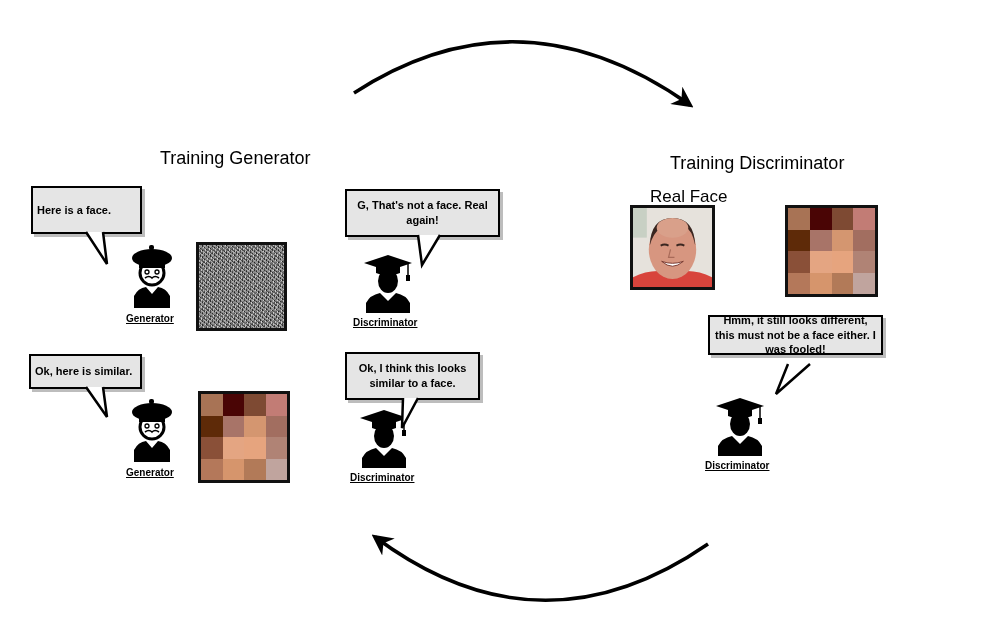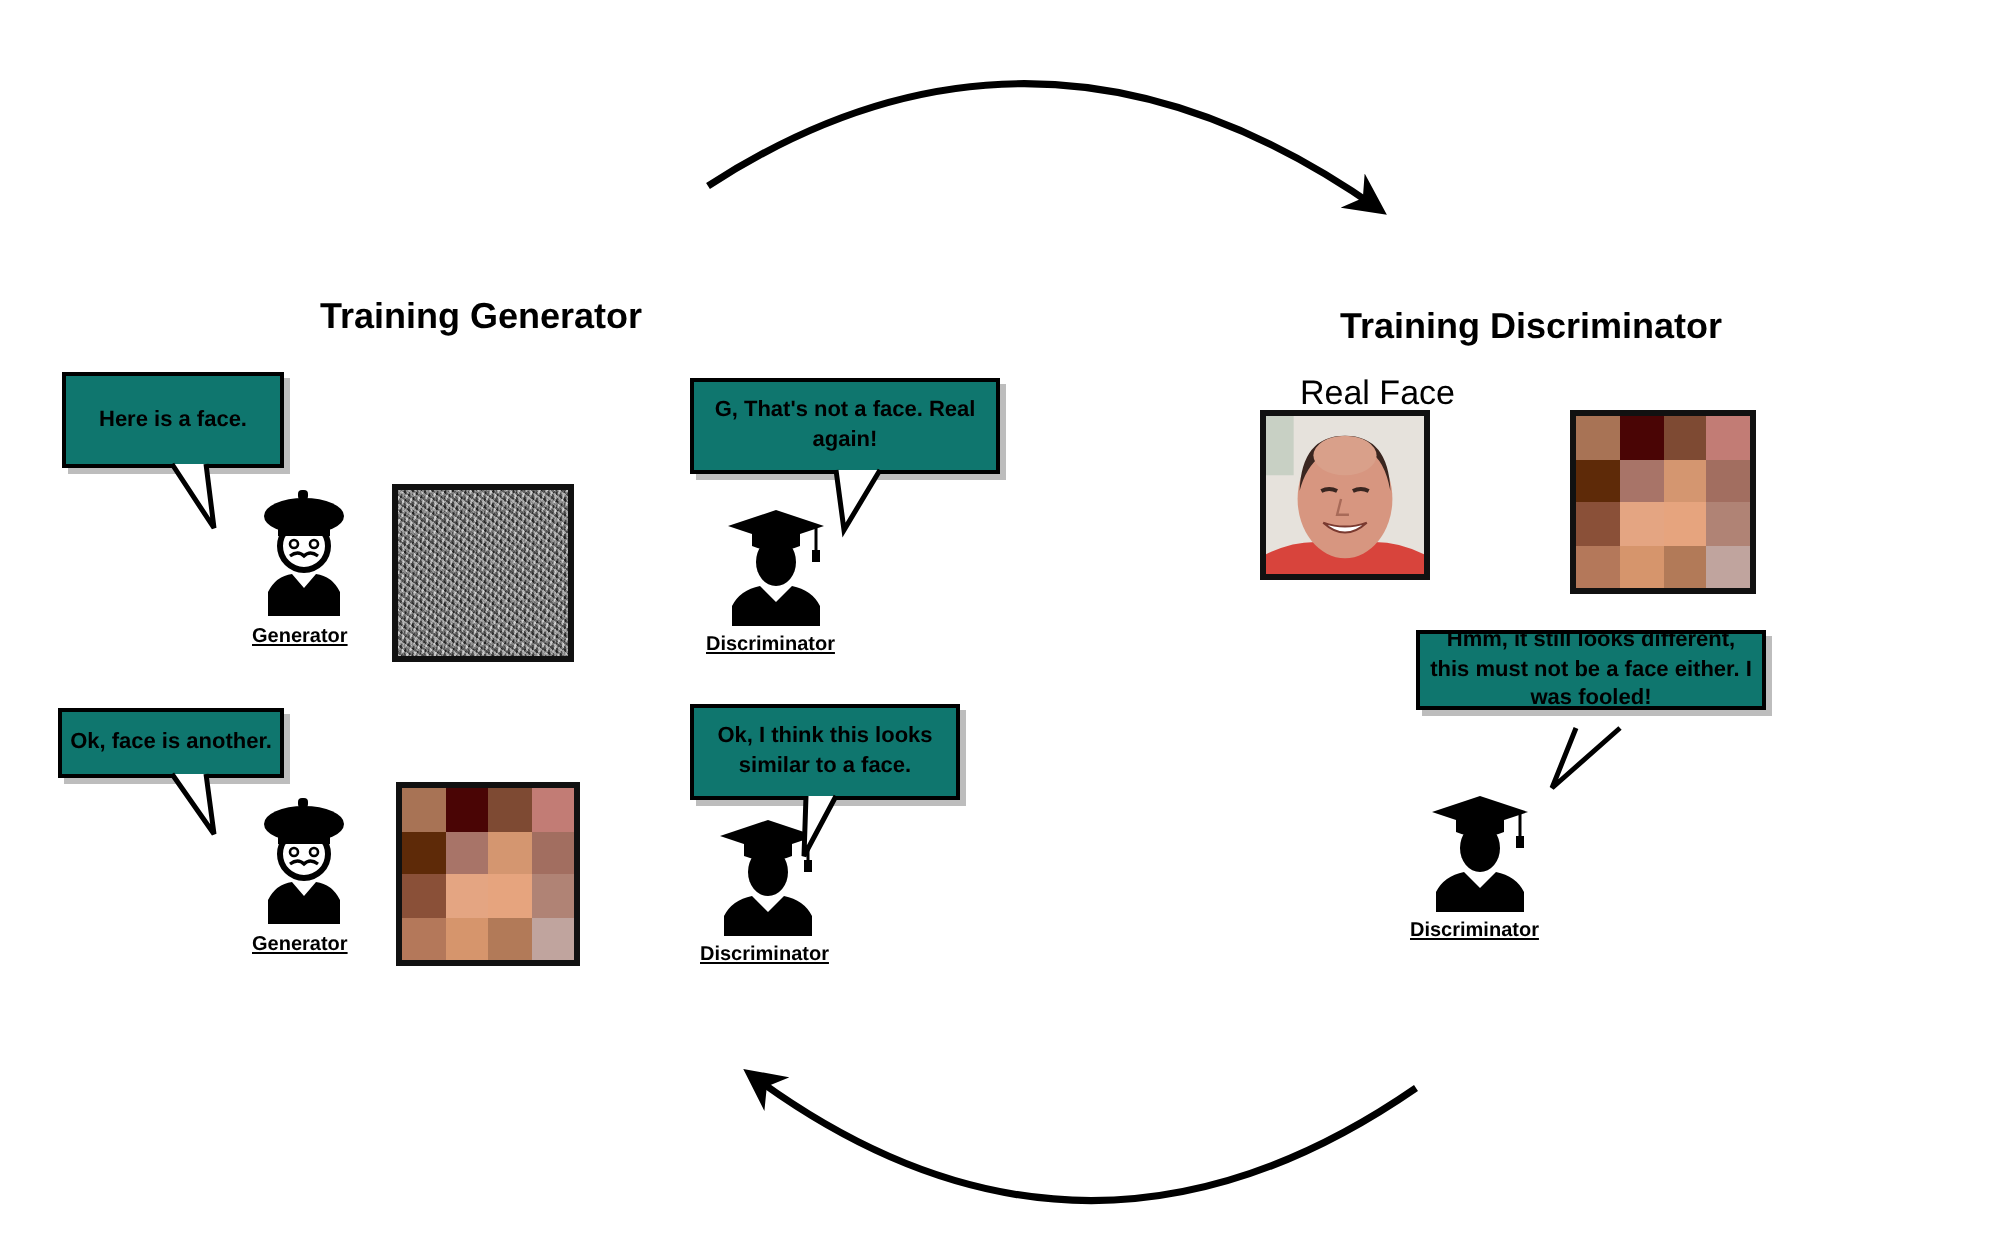--- a/index.html
+++ b/index.html
@@ -1,22 +1,22 @@
 <!DOCTYPE html>
 <html><head>
 <meta charset="utf-8">
 <style>
   html, body { margin: 0; padding: 0; background: #ffffff; }
   body { width: 1000px; height: 617px; position: relative; overflow: hidden;
          font-family: "Liberation Sans", sans-serif; color: #000; }
   .abs { position: absolute; }
-  .title { font-weight: bold; font-size: 18px; white-space: nowrap; }
-  .bubble { position: absolute; background: #0f766e; border: 2.5px solid #000;
+  .title { font-weight: normal; font-size: 18px; white-space: nowrap; }
+  .bubble { position: absolute; background: #e5e5e5; border: 2.5px solid #000;
             box-shadow: 3px 3px 0 #bdbdbd; font-size: 11px; font-weight: bold;
-            text-align: center; display: flex; align-items: center; justify-content: center;
+            text-align: center; display: flex; align-items: center; justify-content: flex-start;
             line-height: 1.35; box-sizing: border-box; padding: 2px 4px; z-index: 2; }
   .tail { position: absolute; z-index: 3; overflow: visible; }
   .role-label { position: absolute; font-size: 10px; font-weight: bold; white-space: nowrap; text-decoration: underline; }
   .img-frame { position: absolute; border: 3px solid #111; box-sizing: border-box; overflow: hidden; }
   .pixgrid { display: grid; grid-template-columns: repeat(4, 1fr); grid-template-rows: repeat(4, 1fr);
              width: 100%; height: 100%; }
   .pixgrid div { width: 100%; height: 100%; }
   .noise { width: 100%; height: 100%;
     background:
       repeating-linear-gradient(37deg, rgba(255,255,255,0.35) 0 1px, rgba(0,0,0,0.25) 1px 2px, rgba(255,255,255,0.1) 2px 3px),
@@ -74,21 +74,21 @@
   <path d="M2,10 L26,2 L50,10 L26,18 Z" fill="#000"></path>
   <path d="M14,13 L14,20 Q26,25 38,20 L38,13 L26,17 Z" fill="#000"></path>
   <line x1="46" y1="11" x2="46" y2="24" stroke="#000" stroke-width="1.5"></line>
   <rect x="44" y="22" width="4" height="6" fill="#000"></rect>
   <ellipse cx="26" cy="28" rx="10" ry="12" fill="#000"></ellipse>
   <path d="M4,60 L4,50 Q8,42 18,40 L26,48 L34,40 Q44,42 48,50 L48,60 Z" fill="#000"></path>
 </svg>
 <div class="role-label" style="left:353px;top:317px">Discriminator</div>
 
 <div class="bubble" style="left:29px;top:354px;width:113px;height:35px">
-  <span>Ok, face is another.</span>
+  <span>Ok, here is similar.</span>
 </div>
 <svg class="tail" style="left:80px;top:385px" width="40" height="40">
   <path d="M6,2 L27,32 L23,2" fill="#fff" stroke="#000" stroke-width="2.5"></path>
 </svg>
 
 <svg class="abs" style="left:128px;top:398px" width="48" height="66" viewBox="0 0 48 66">
   <ellipse cx="24" cy="14" rx="20" ry="9" fill="#000"></ellipse>
   <rect x="21" y="1" width="5" height="5" rx="2" fill="#000"></rect>
   <circle cx="24" cy="29" r="12" fill="#fff" stroke="#000" stroke-width="3"></circle>
   <rect x="11" y="18" width="26" height="6" fill="#000"></rect>

